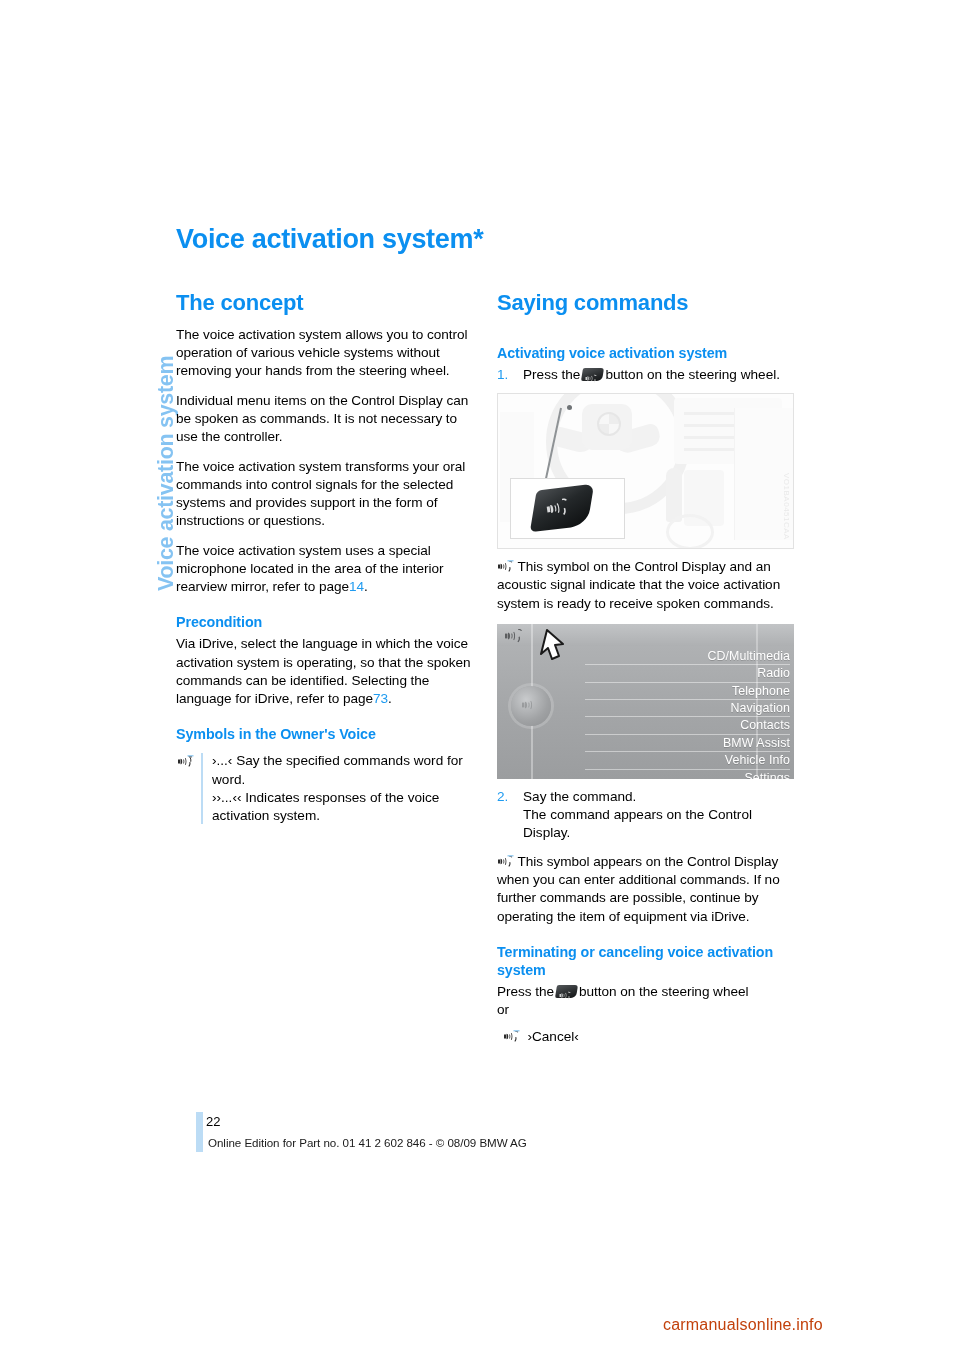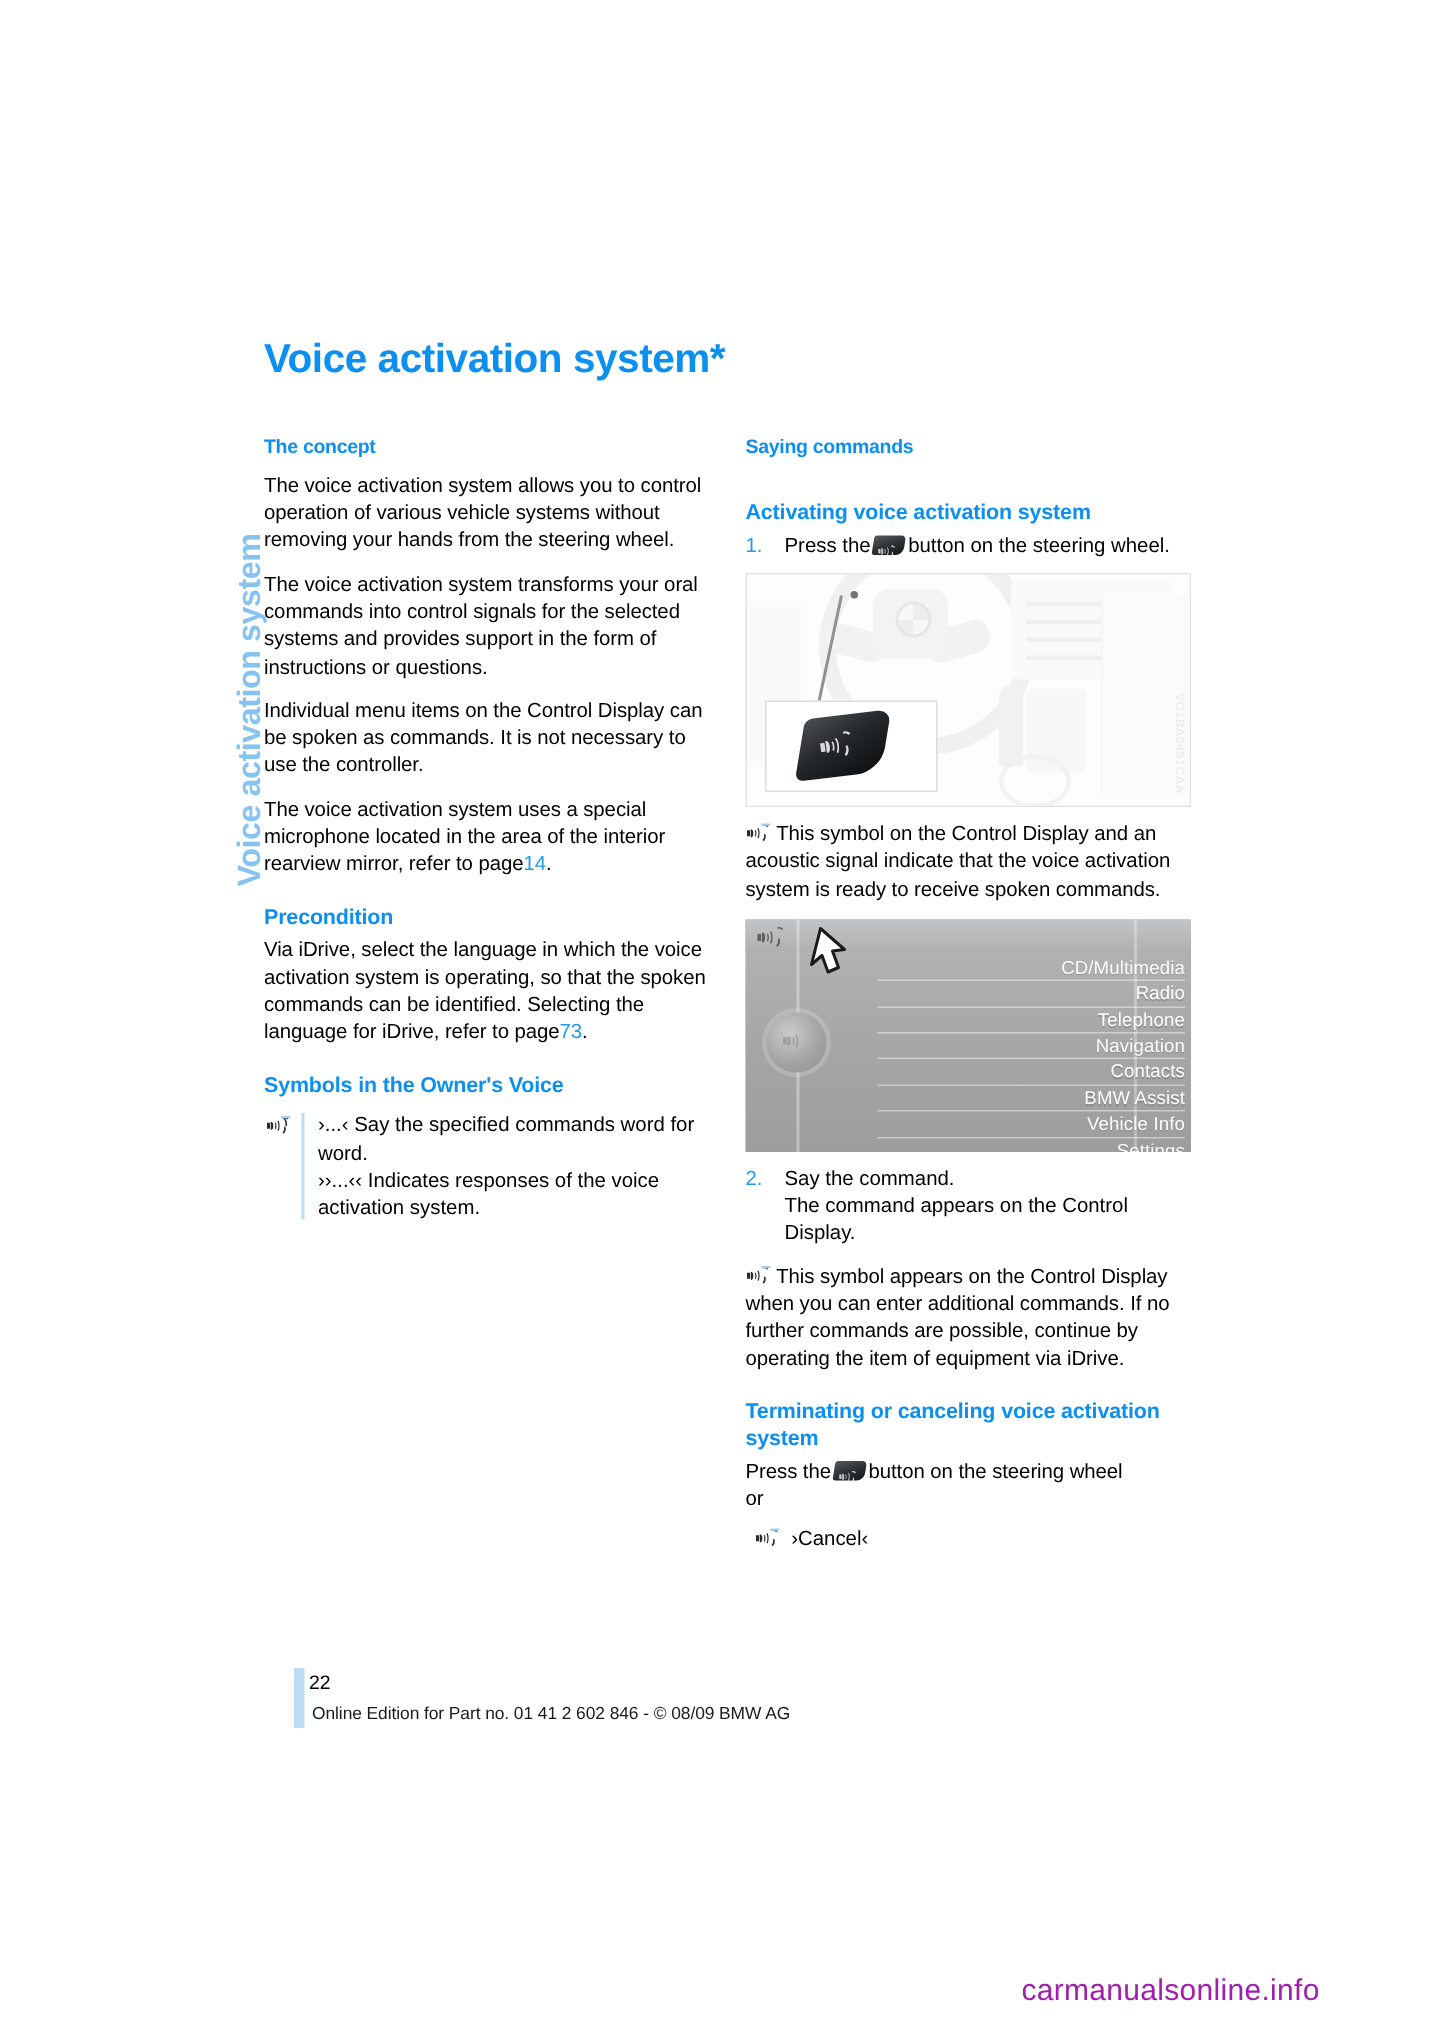--- a/index.html
+++ b/index.html
@@ -58,21 +58,21 @@
   
   .col {
     position: absolute;
     top: 290px;
     width: 300px;
   }
   .col-left  { left: 176px; }
   .col-right { left: 497px; }
 
   h2.sec {
-    font-size: 13px;
+    font-size: 22px;
     font-weight: bold;
     color: #0b8ff0;
     margin: 0 0 9px 0;
     letter-spacing: -0.2px;
     line-height: 1.22;
   }
   h3.sub {
     font-size: 14.3px;
     font-weight: bold;
     color: #0b8ff0;
@@ -408,24 +408,24 @@
     position: absolute;
     left: 208px;
     top: 1136px;
     font-size: 11.6px;
     color: #1a1a1a;
     letter-spacing: -0.05px;
     white-space: nowrap;
   }
   .site-wm {
     position: absolute;
-    left: 681px;
+    left: 663px;
     top: 1316px;
-    font-size: 20px;
-    color: #a21caf;
+    font-size: 16px;
+    color: #c2410c;
     letter-spacing: .2px;
     white-space: nowrap;
   }
   .quote { letter-spacing: 0; }
 </style>
 </head>
 <body>
 
 <div class="page">
 
@@ -435,22 +435,22 @@
 
   <div class="chapter-title">
     <span>Voice activation system</span><span class="star">*</span>
   </div>
 
   <div class="col col-left">
 
     <h2 class="sec">The concept</h2>
 
     <p class="body">The voice activation system allows you to control operation of various vehicle systems without removing your hands from the steering wheel.</p>
+    <p class="body">Individual menu items on the Control Display can be spoken as commands. It is not necessary to use the controller.</p>
     <p class="body">The voice activation system transforms your oral commands into control signals for the selected systems and provides support in the form of instructions or questions.</p>
-    <p class="body">Individual menu items on the Control Display can be spoken as commands. It is not necessary to use the controller.</p>
     <p class="body"><span>The voice activation system uses a special microphone located in the area of the interior rearview mirror, refer to page</span><span class="pageref">14</span><span>.</span></p>
 
     <h3 class="sub">Precondition</h3>
     <p class="body"><span>Via iDrive, select the language in which the voice activation system is operating, so that the spoken commands can be identified. Selecting the language for iDrive, refer to page</span><span class="pageref">73</span><span>.</span></p>
 
     <h3 class="sub">Symbols in the Owner's Voice</h3>
 
     <div class="sym-block">
       <div class="rule"></div>
       <span class="ico voice-ico">

